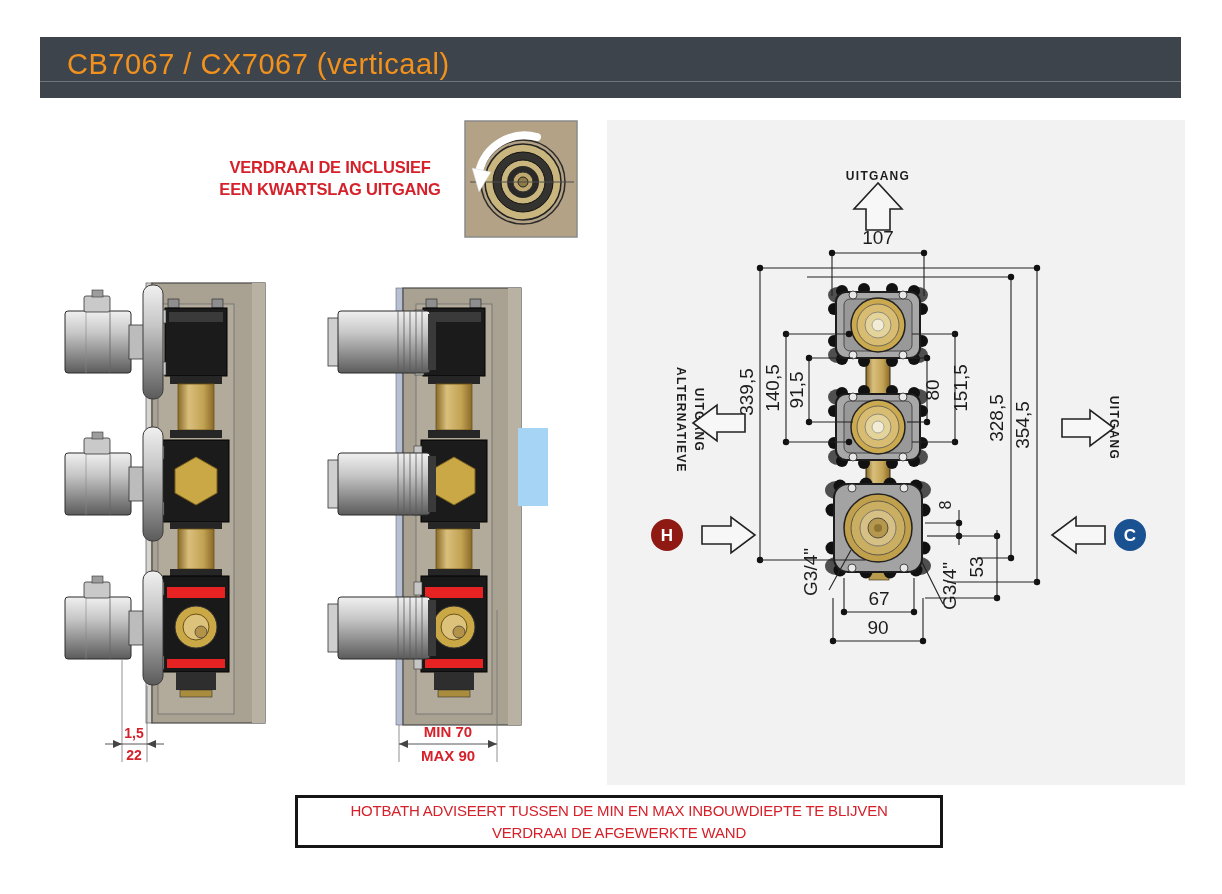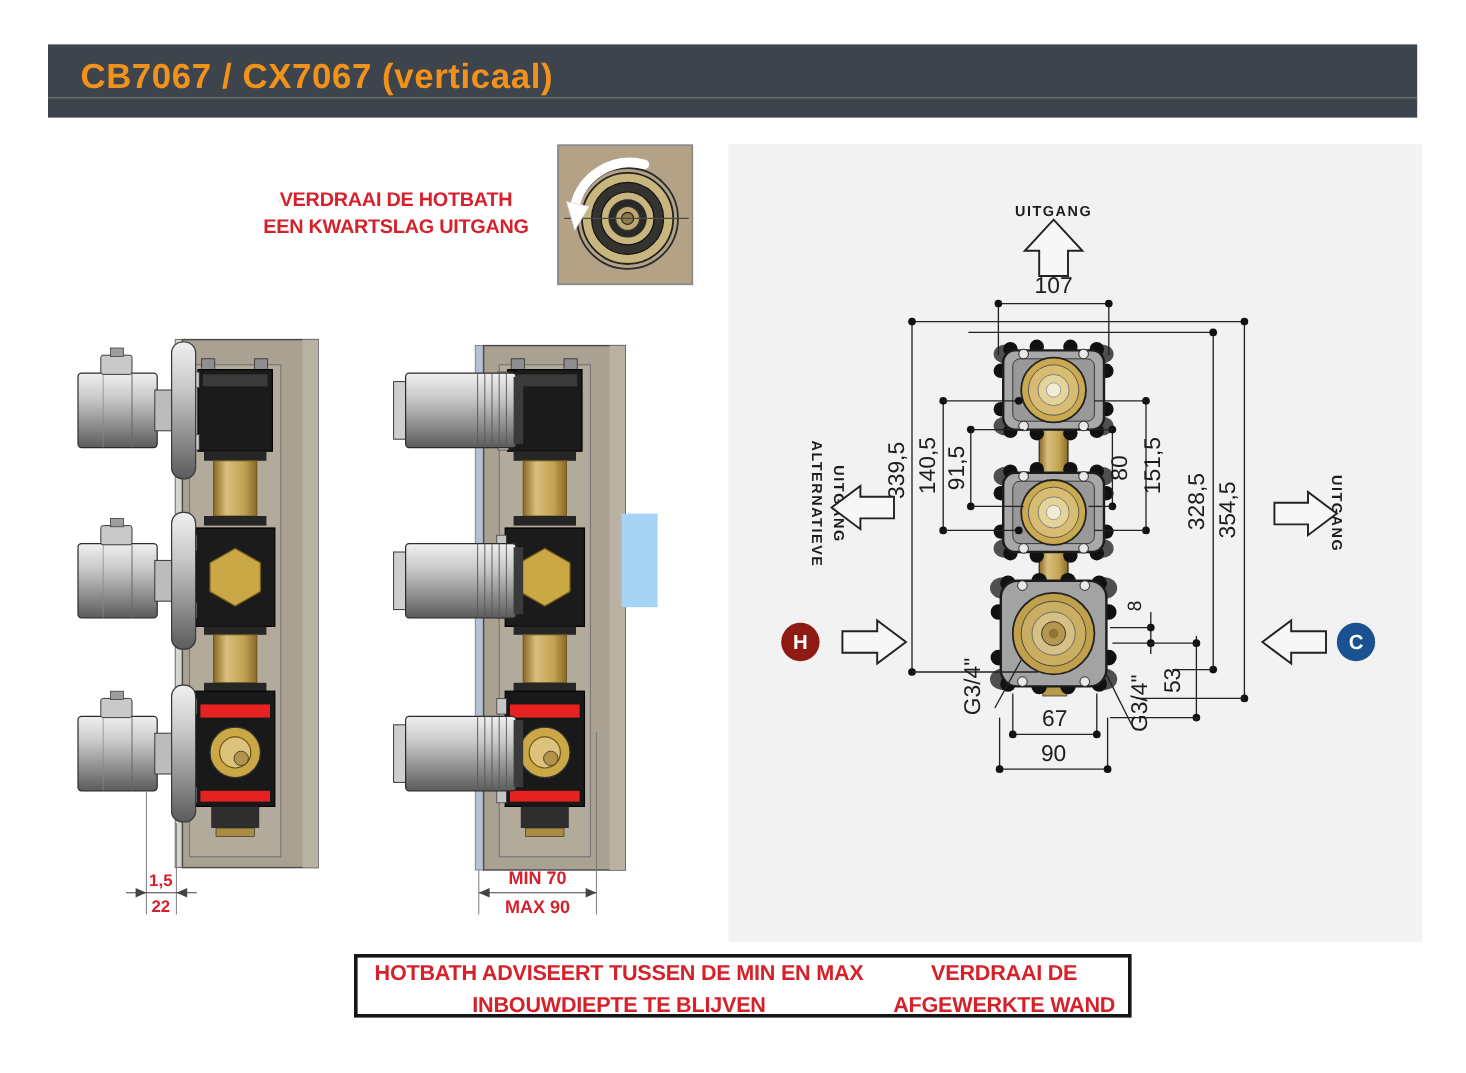--- a/index.html
+++ b/index.html
@@ -1,34 +1,34 @@
 <!DOCTYPE html>
 <html><head>
 <meta charset="utf-8">
 <style>
   html,body{margin:0;padding:0;background:#ffffff;}
   #page{position:relative;width:1222px;height:894px;background:#ffffff;overflow:hidden;
         font-family:"Liberation Sans",sans-serif;}
   
   #header{position:absolute;left:40px;top:37px;width:1141px;height:61px;background:#3e444b;}
   #header .rule{position:absolute;left:0;right:0;bottom:16px;height:1px;background:#71757a;}
-  #header .title{position:absolute;left:27px;top:11px;font-size:29px;font-weight:bold;color:#f2921d;letter-spacing:.5px;}
+  #header .title{position:absolute;left:27px;top:11px;font-size:29px;font-weight:normal;color:#f2921d;letter-spacing:.5px;}
   
   #instruction{position:absolute;left:196px;top:156px;width:268px;text-align:center;
                color:#d6212b;font-weight:bold;font-size:16.5px;line-height:1.35;letter-spacing:-.2px;}
   
   #stelring{position:absolute;left:464px;top:120px;width:114px;height:118px;}
   
   #panel{position:absolute;left:607px;top:120px;width:578px;height:665px;background:#f2f2f3;}
   
   #sections{position:absolute;left:60px;top:270px;width:550px;height:500px;}
   
   #advisory{position:absolute;left:295px;top:795px;width:642px;height:47px;background:#ffffff;
-            border:3px solid #151515;display:flex;flex-direction:row;justify-content:center;
-            text-align:center;color:#d6212b;font-weight:bold;font-size:18px;line-height:1.45;letter-spacing:-.2px;}
+            border:3px solid #151515;display:flex;flex-direction:column;justify-content:center;
+            text-align:center;color:#d6212b;font-weight:normal;font-size:15px;line-height:1.45;letter-spacing:-.2px;}
   
   text{font-family:"Liberation Sans",sans-serif;}
   .dim{font-size:19px;fill:#1c1c1c;}
   .dim-sm{font-size:16px;fill:#1c1c1c;}
   .flow{font-size:12px;font-weight:bold;fill:#1c1c1c;letter-spacing:1.3px;}
   .hc{font-size:17px;font-weight:bold;fill:#ffffff;}
   .redd{fill:#d6212b;font-weight:bold;font-size:14px;}
   .redd2{fill:#d6212b;font-weight:bold;font-size:15px;}
   .dl{stroke:#222222;stroke-width:1.1;fill:none;}
   .dot{fill:#111111;}
@@ -38,21 +38,21 @@
 <body>
 
 <div id="page">
 
   <div id="header">
     <div class="title">CB7067 / CX7067 (verticaal)</div>
     <div class="rule"></div>
   </div>
 
   <div id="instruction">
-    <div>VERDRAAI DE HOTBATH</div>
+    <div>VERDRAAI DE INCLUSIEF</div>
     <div>EEN KWARTSLAG UITGANG</div>
   </div>
 
   <svg id="stelring" viewBox="0 0 114 118">
     <rect x="1" y="1" width="112" height="116" fill="#b3a285" stroke="#8a8a8a" stroke-width="1.5"></rect>
     <g>
       <circle cx="59" cy="62" r="42" fill="none" stroke="#2b2b2b" stroke-width="1.5"></circle>
       <circle cx="59" cy="62" r="38" fill="#c9b67e" stroke="#222222" stroke-width="1.5"></circle>
       <circle cx="59" cy="62" r="30" fill="#35332f" stroke="#111111"></circle>
       <circle cx="59" cy="62" r="22" fill="#c9b67e" stroke="#111111"></circle>

